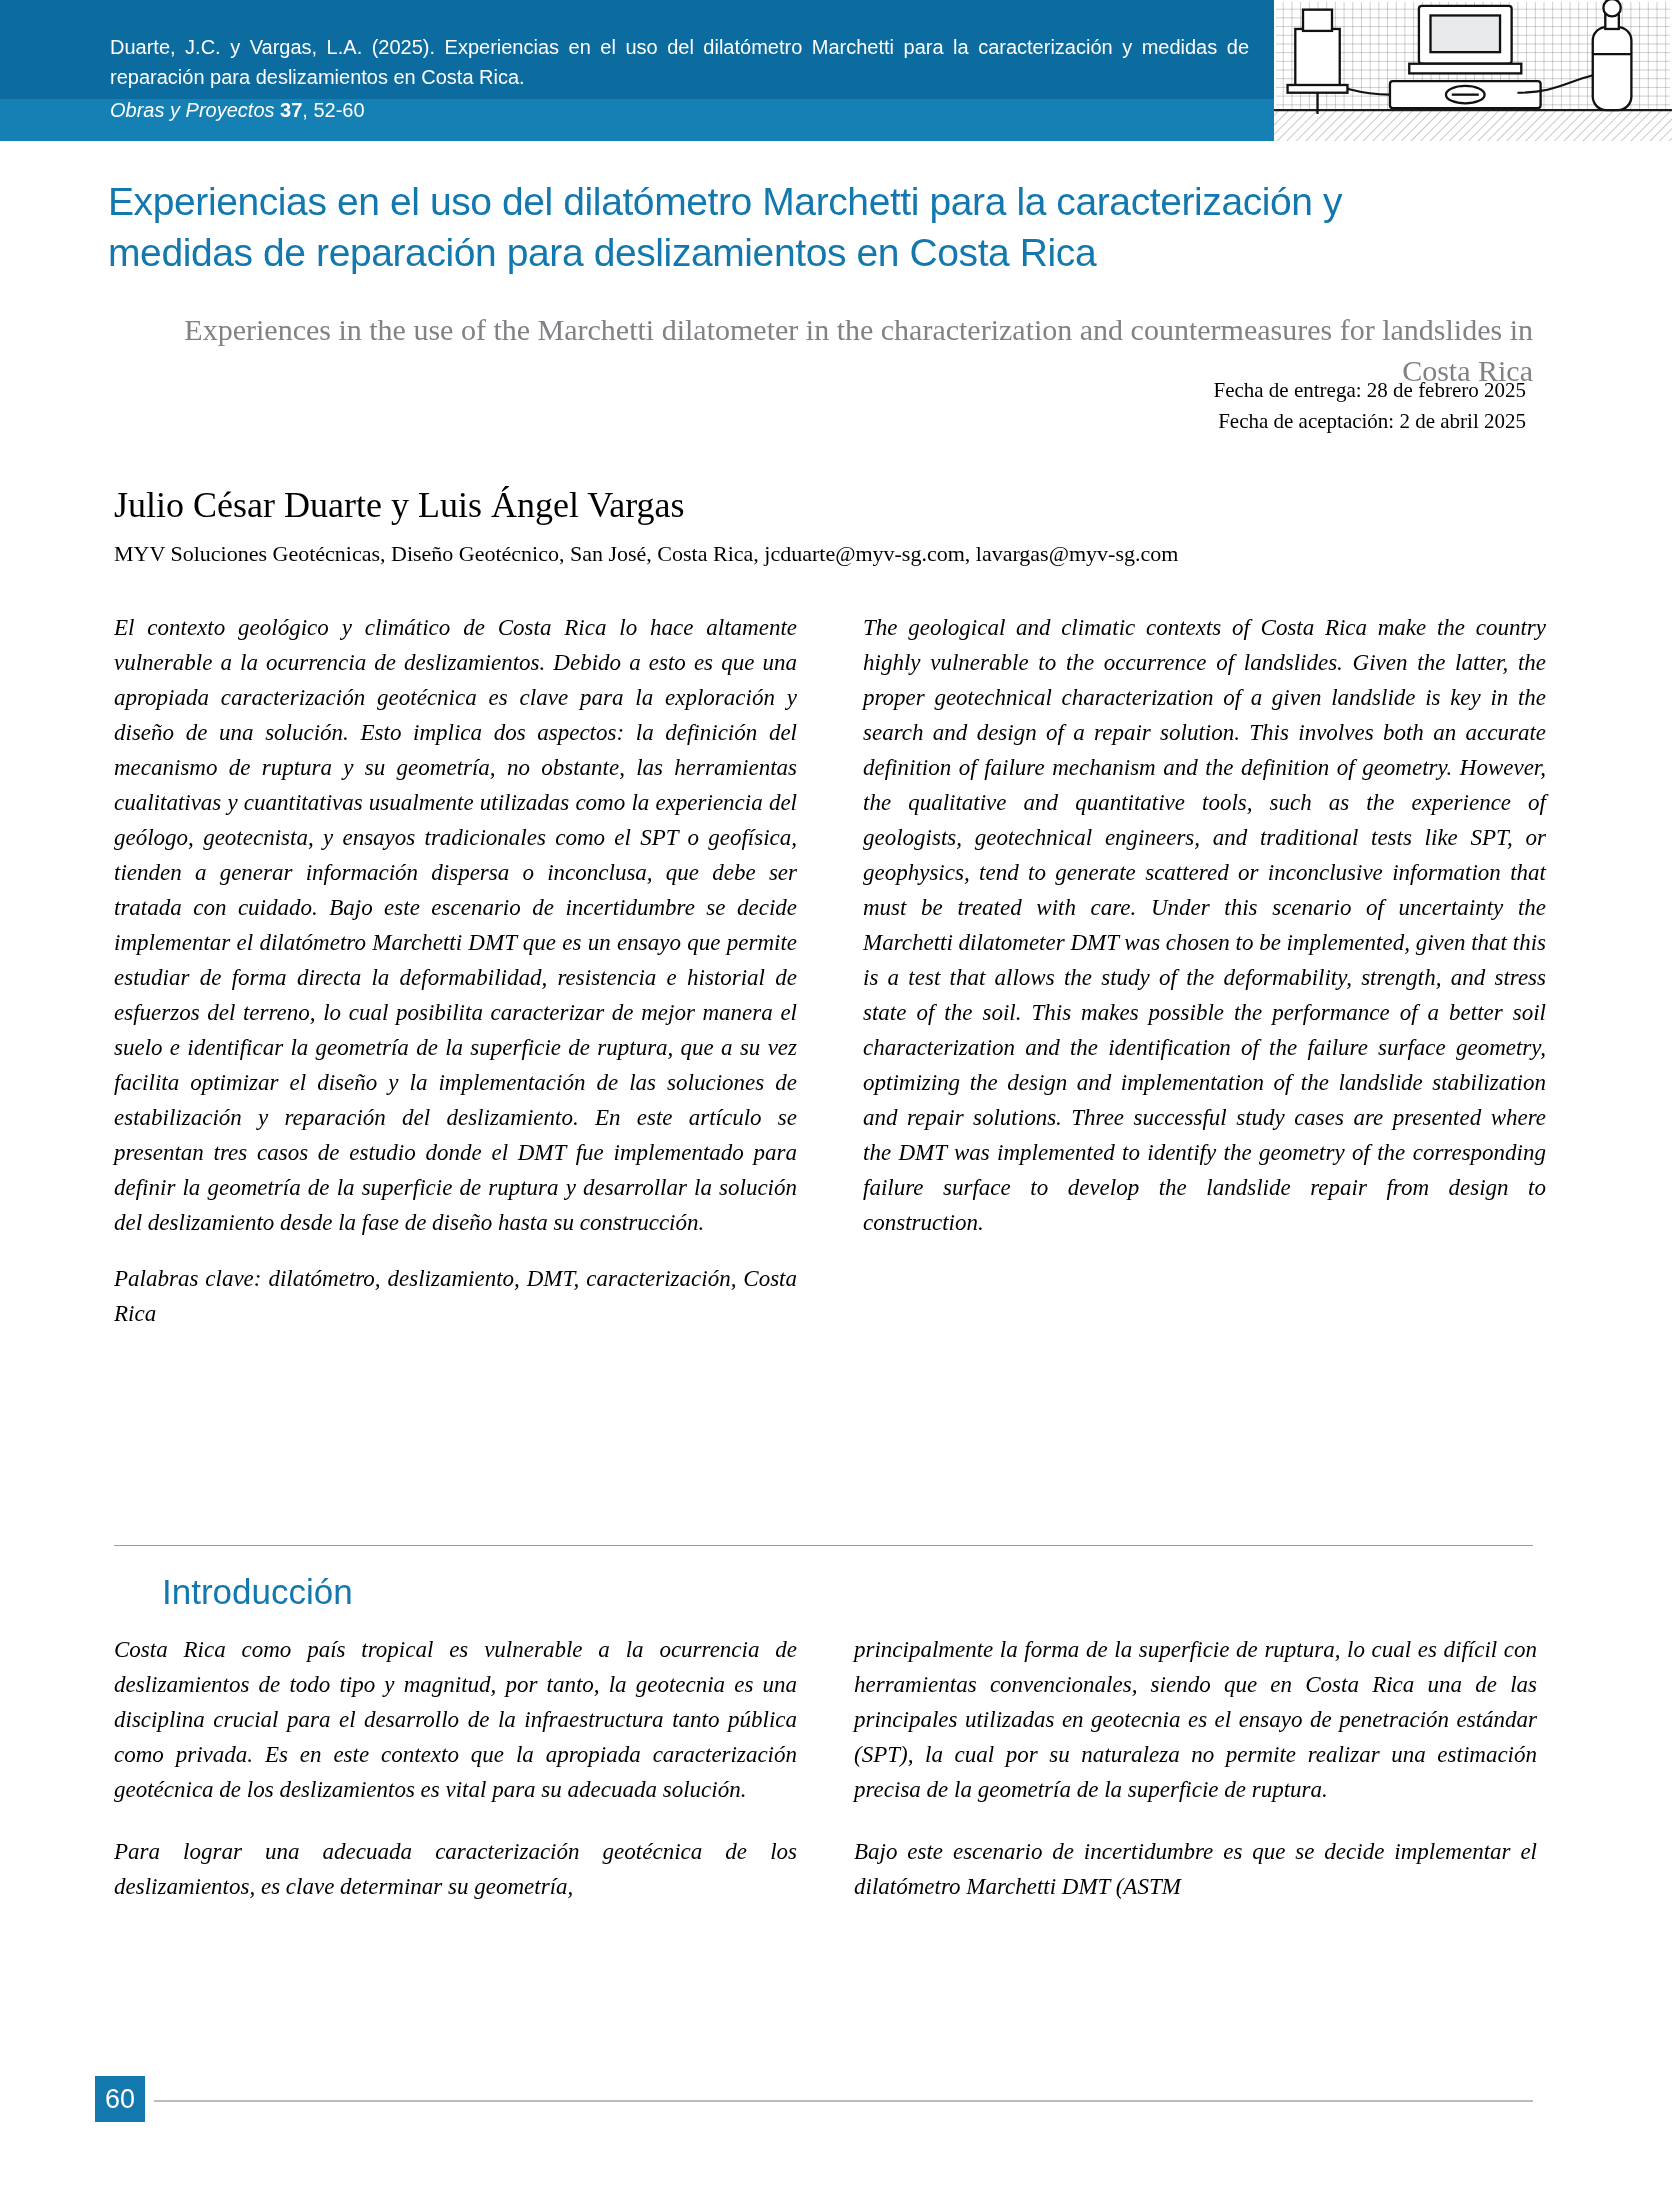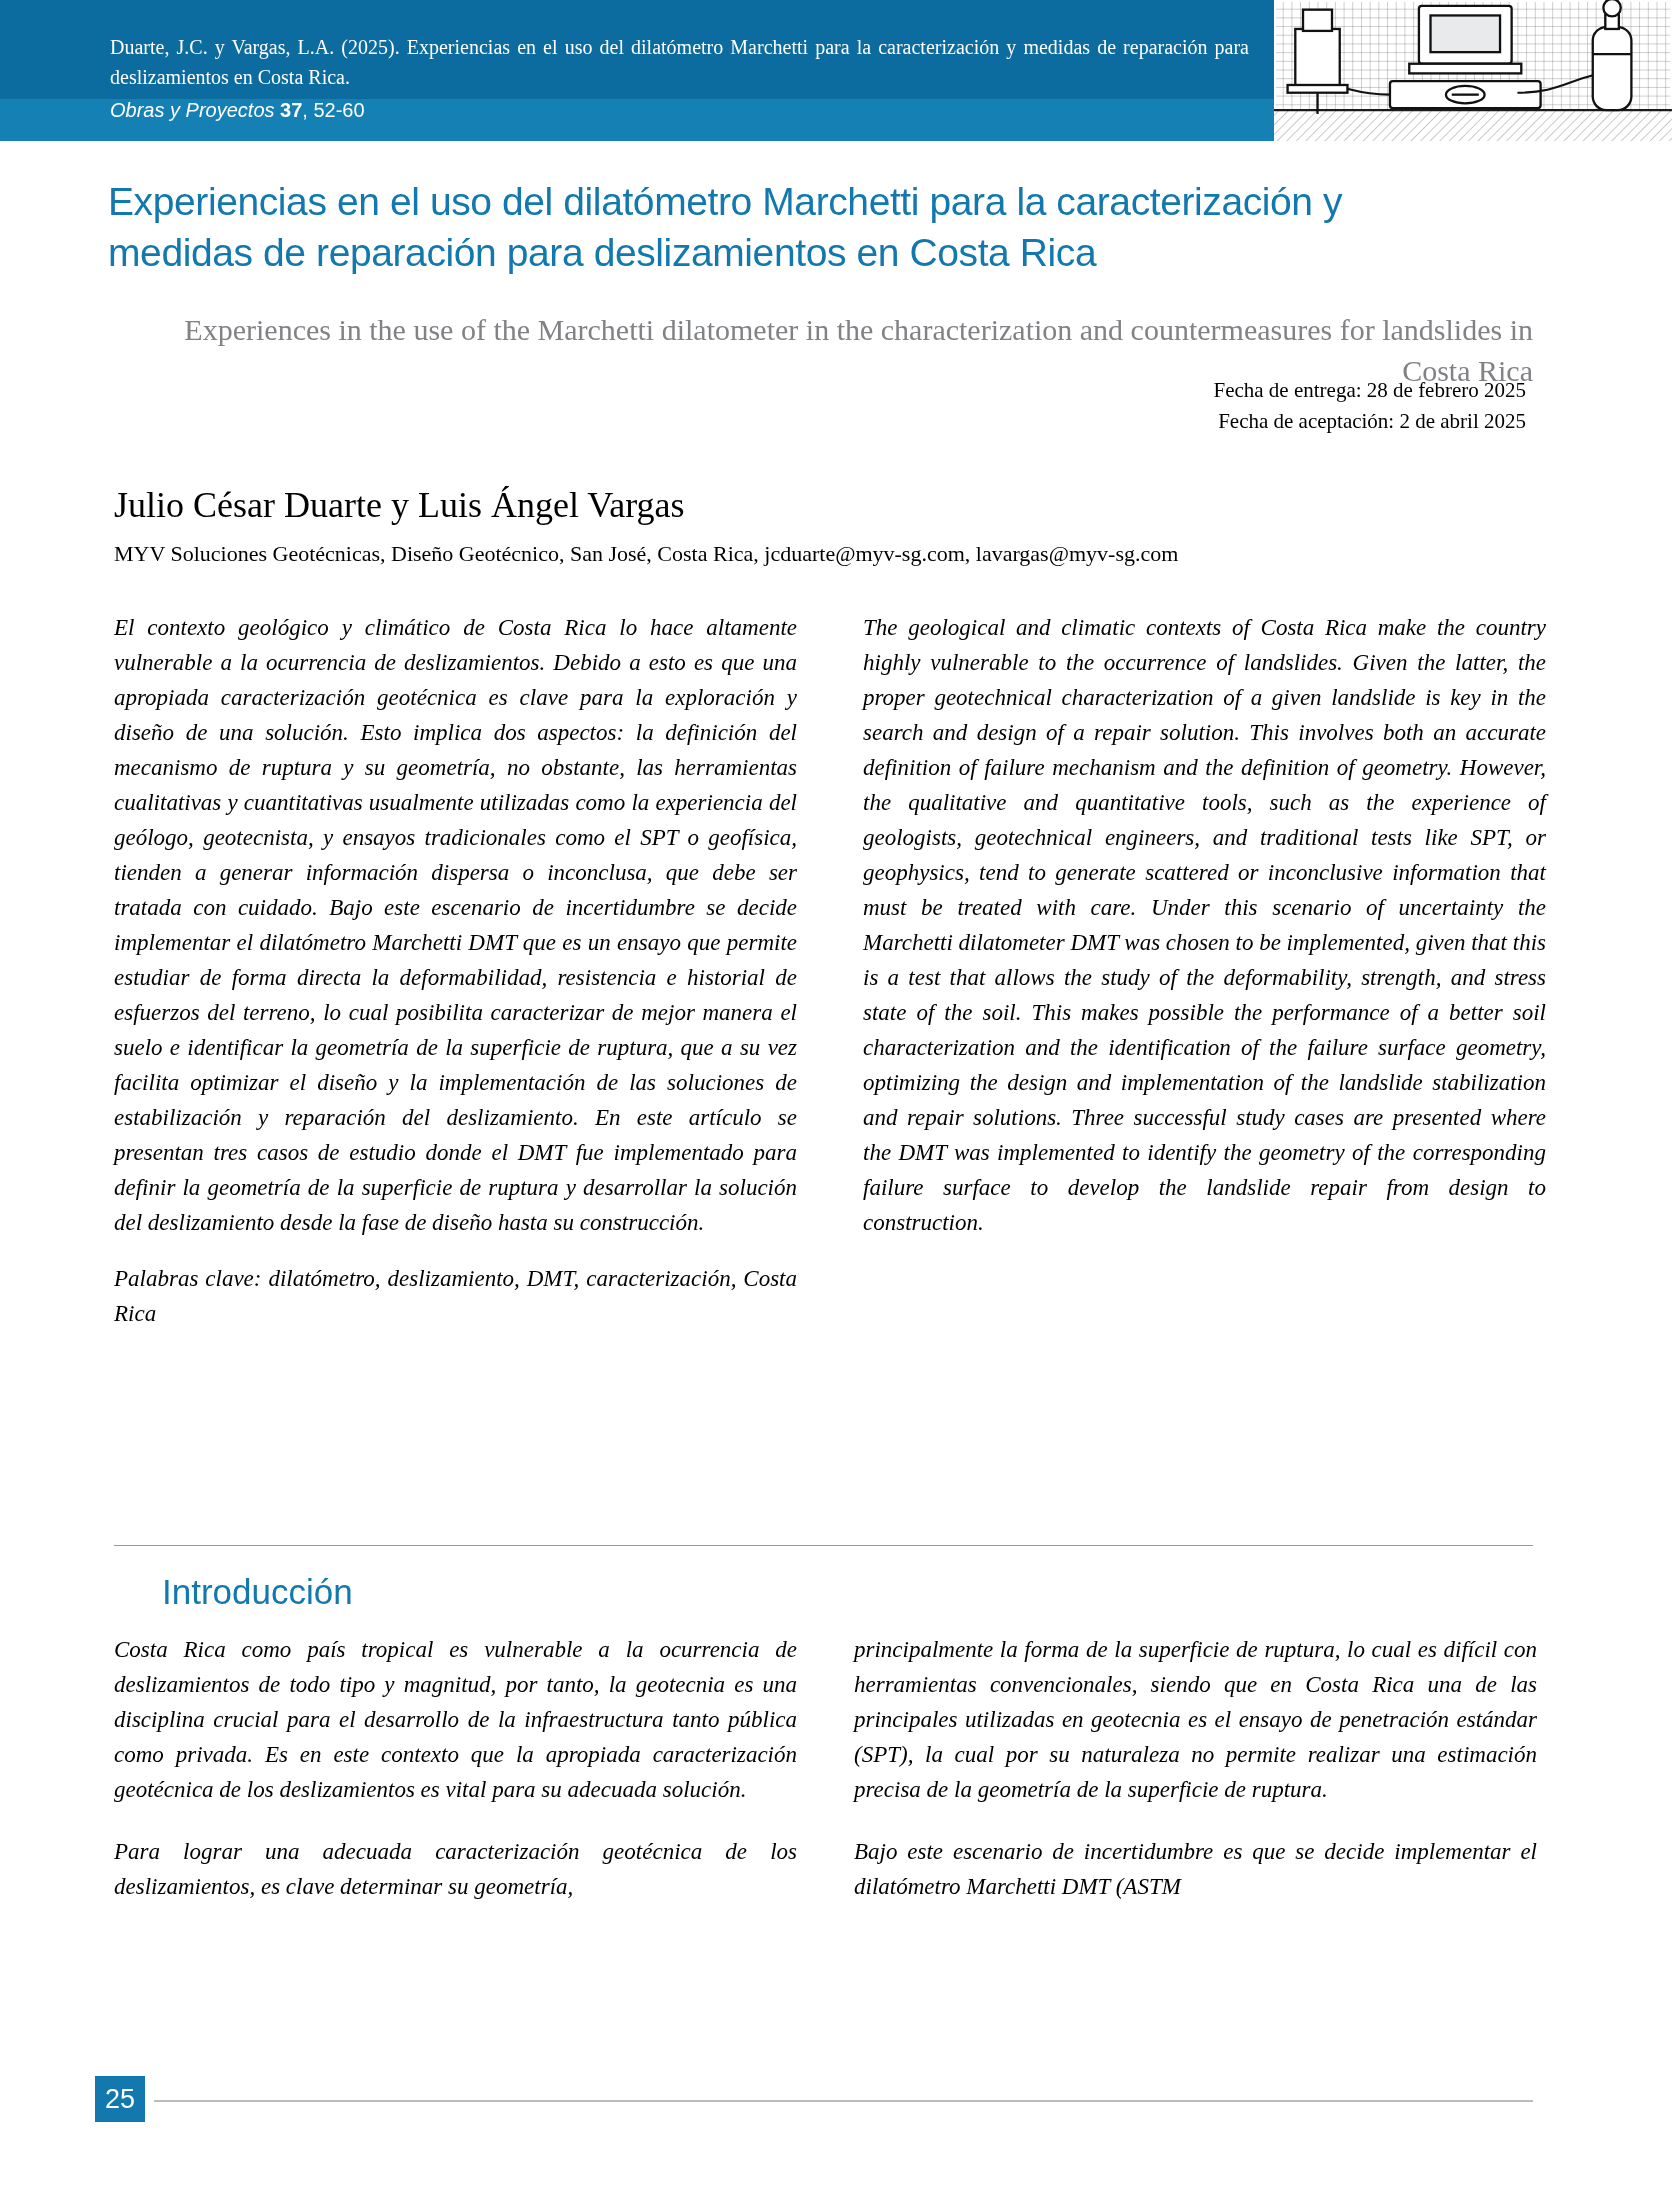--- a/index.html
+++ b/index.html
@@ -37,21 +37,21 @@
     width: 1274px;
     height: 42px;
     background: #1480b4;
   }
   .header-ref {
     position: absolute;
     top: 32px;
     left: 110px;
     width: 1139px;
     color: #ffffff;
-    font-family: Liberation Serif, serif;
+    font-family: Liberation Sans, sans-serif;
     font-size: 20px;
     line-height: 30px;
     text-align: justify;
   }
   .header-journal {
     position: absolute;
     top: 95px;
     left: 110px;
     color: #ffffff;
     font-family: "Liberation Sans", sans-serif;
@@ -293,14 +293,14 @@
   <p>Costa Rica como país tropical es vulnerable a la ocurrencia de deslizamientos de todo tipo y magnitud, por tanto, la geotecnia es una disciplina crucial para el desarrollo de la infraestructura tanto pública como privada. Es en este contexto que la apropiada caracterización geotécnica de los deslizamientos es vital para su adecuada solución.</p>
   <p>Para lograr una adecuada caracterización geotécnica de los deslizamientos, es clave determinar su geometría,</p>
 </div>
 
 <div class="body-col body-right">
   <p>principalmente la forma de la superficie de ruptura, lo cual es difícil con herramientas convencionales, siendo que en Costa Rica una de las principales utilizadas en geotecnia es el ensayo de penetración estándar (SPT), la cual por su naturaleza no permite realizar una estimación precisa de la geometría de la superficie de ruptura.</p>
   <p>Bajo este escenario de incertidumbre es que se decide implementar el dilatómetro Marchetti DMT (ASTM</p>
 </div>
 
 <div class="footer-rule"></div>
-<div class="page-num-box">25</div>
+<div class="page-num-box">60</div>
 
 
 </body></html>

